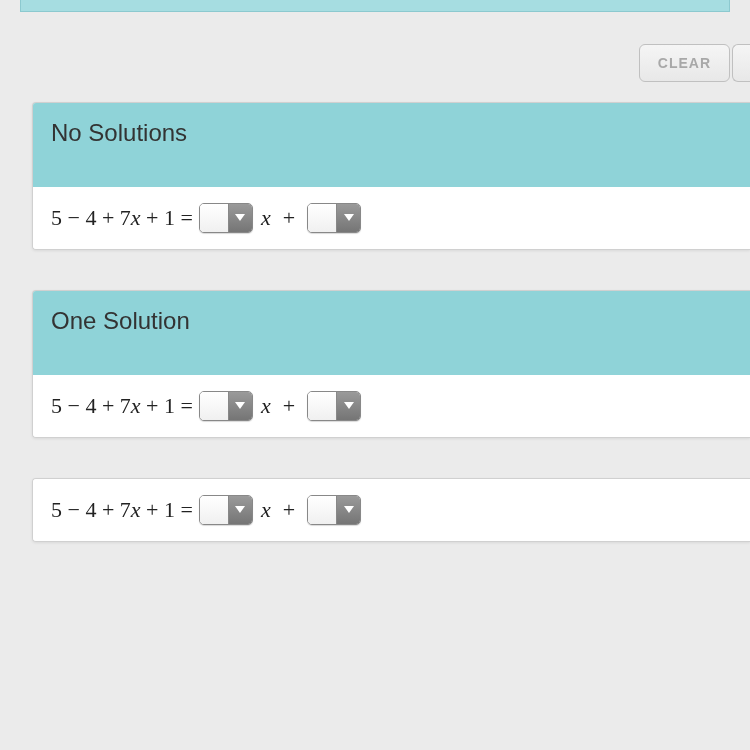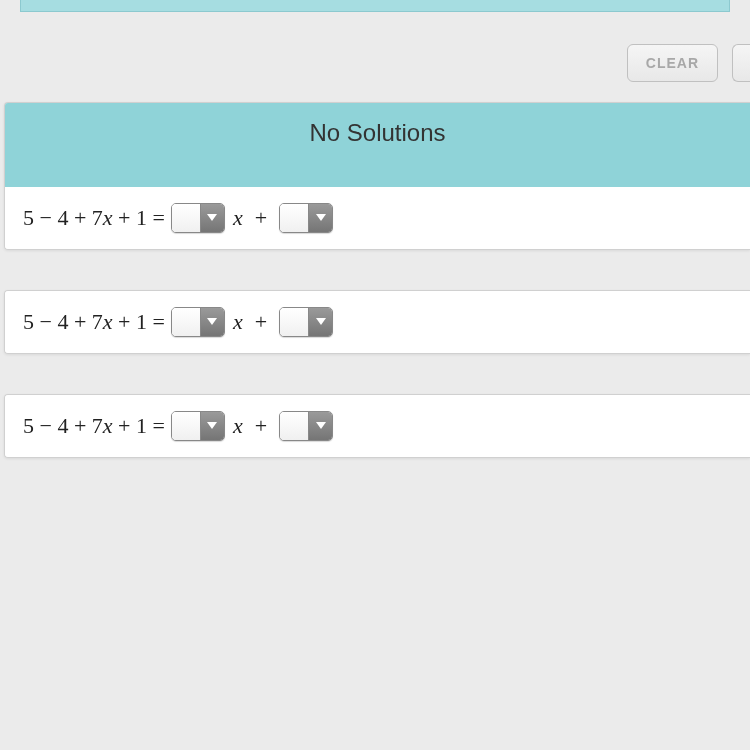--- a/index.html
+++ b/index.html
@@ -19,21 +19,21 @@
       height: 12px;
       background: #a6dde1;
       margin: 0 20px;
       border: 1px solid #8cc9cf;
       border-top: none;
     }
     .button-row {
       display: flex;
       justify-content: flex-end;
       padding: 32px 20px 20px 0;
-      gap: 14px;
+      gap: 2px;
     }
     .clear-btn {
       background: linear-gradient(#f5f5f5, #e8e8e8);
       border: 1px solid #c0c0c0;
       border-radius: 6px;
       padding: 10px 18px;
       color: #a8a8a8;
       font-size: 14px;
       font-weight: bold;
       letter-spacing: 1px;
@@ -42,27 +42,26 @@
     .partial-btn {
       width: 18px;
       height: 38px;
       background: linear-gradient(#f5f5f5, #e8e8e8);
       border: 1px solid #c0c0c0;
       border-right: none;
       border-radius: 6px 0 0 6px;
       margin-right: -20px;
     }
     .section {
-      margin: 0 0 40px 4px;
+      margin: 0 0 40px 32px;
       border: 1px solid #d0d0d0;
       border-right: none;
       border-radius: 4px 0 0 4px;
       overflow: hidden;
       box-shadow: 0 1px 3px rgba(0,0,0,0.08);
-      text-align: center;
     }
     .section-header {
       background: #8fd3d8;
       padding: 16px 18px 40px 18px;
       font-size: 24px;
       color: #333;
       font-weight: normal;
     }
     .section-body {
       background: #fff;
@@ -148,20 +147,21 @@
       <span class="dropdown-arrow">
         <svg viewBox="0 0 10 8">
             <polygon points="0,0 10,0 5,7" fill="#fff"></polygon>
           </svg>
       </span>
     </span>
   </div>
 </div>
 
 <div class="section">
+  <div class="section-header">One Solution</div>
   <div class="section-body">
     <span class="equation-text">
       <span>5 − 4 + 7</span><span class="var-x">x</span><span> + 1 = </span>
     </span>
     <span class="dropdown">
       <span class="dropdown-value"></span>
       <span class="dropdown-arrow">
         <svg viewBox="0 0 10 8">
             <polygon points="0,0 10,0 5,7" fill="#fff"></polygon>
           </svg>

